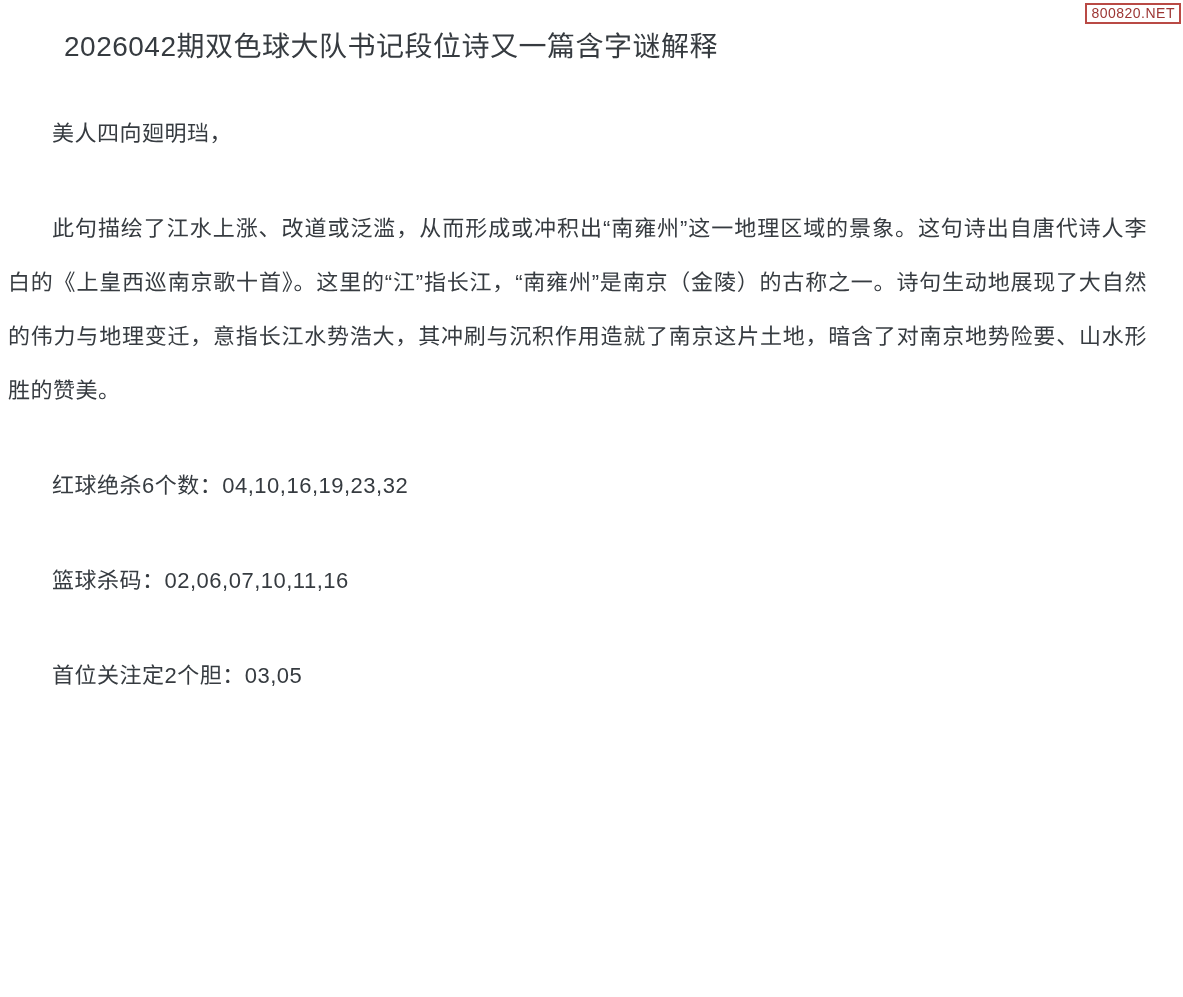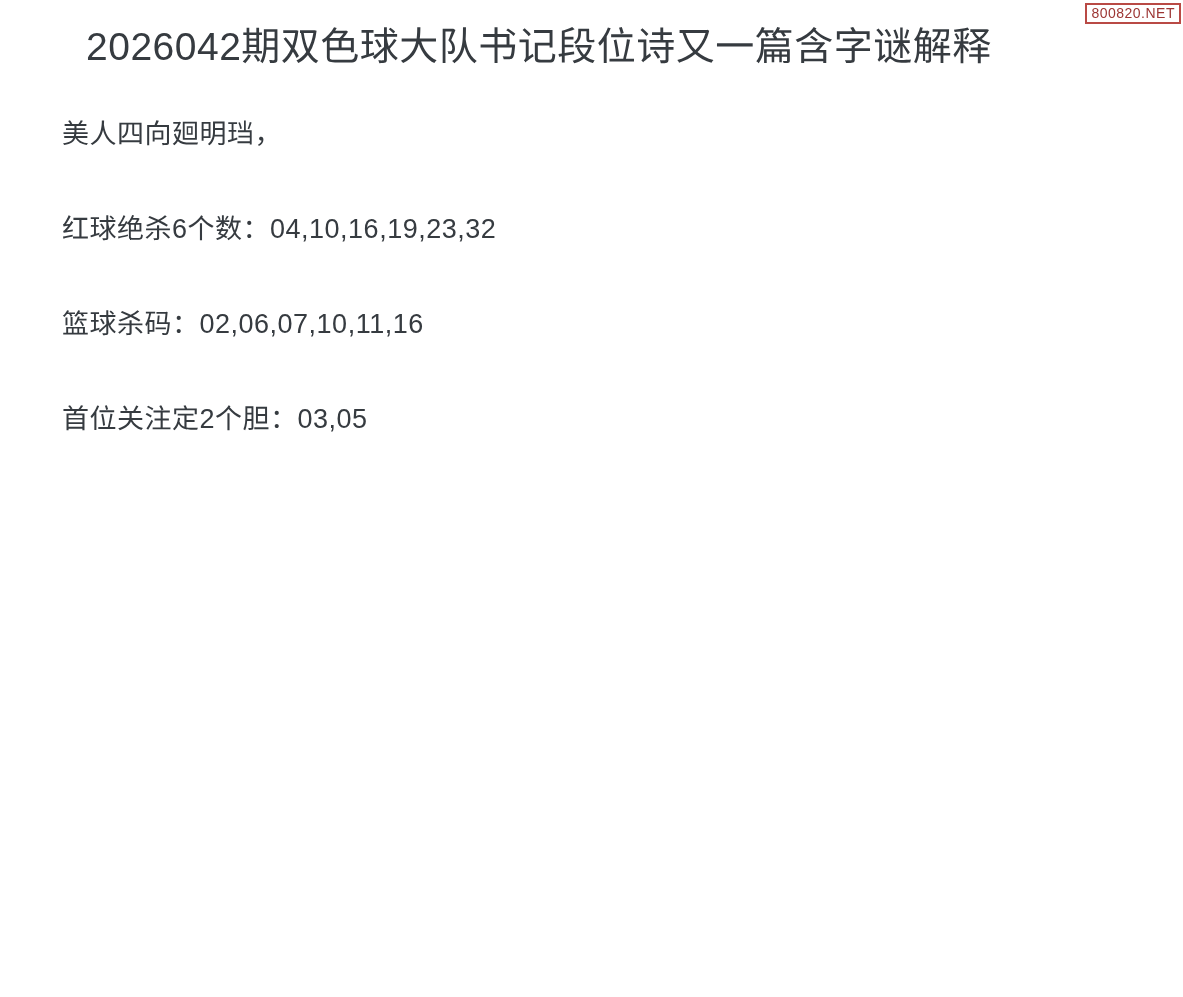--- a/index.html
+++ b/index.html
@@ -16,31 +16,31 @@
   }
   .page {
     position: relative;
     box-sizing: border-box;
     width: 1183px;
     height: 723px;
     padding: 20px 36px 10px 8px;
   }
   .para {
     margin: 0 0 41px 0;
-    font-size: 27px;
+    font-size: 22px;
     line-height: 54px;
     text-indent: 2em;
     letter-spacing: 0.5px;
   }
   .justify {
     text-align: justify;
     text-justify: inter-ideograph;
   }
   .title {
-    font-size: 39px;
+    font-size: 28px;
     margin-bottom: 33px;
     font-weight: 400;
   }
   .watermark {
     position: absolute;
     top: 3px;
     right: 2px;
     border: 2px solid #b94a45;
     color: #9c3533;
     font-size: 14px;
@@ -57,20 +57,21 @@
 <div class="page">
 
   <div class="watermark">800820.NET</div>
 
   <p class="para title">2026042期双色球大队书记段位诗又一篇含字谜解释</p>
 
   <p class="para">美人四向廻明珰，</p>
 
 
 
+  <p class="para justify">此句描绘了江水上涨、改道或泛滥，从而形成或冲积出“南雍州”这一地理区域的景象。这句诗出自唐代诗人李白的《上皇西巡南京歌十首》。这里的“江”指长江，“南雍州”是南京（金陵）的古称之一。诗句生动地展现了大自然的伟力与地理变迁，意指长江水势浩大，其冲刷与沉积作用造就了南京这片土地，暗含了对南京地势险要、山水形胜的赞美。</p>
 
 
   <p class="para"><span>红球绝杀6个数：</span><span>04,10,16,19,23,32</span></p>
 
   <p class="para"><span>篮球杀码：</span><span>02,06,07,10,11,16</span></p>
 
   <p class="para"><span>首位关注定2个胆：</span><span>03,05</span></p>
 
 </div>
 

